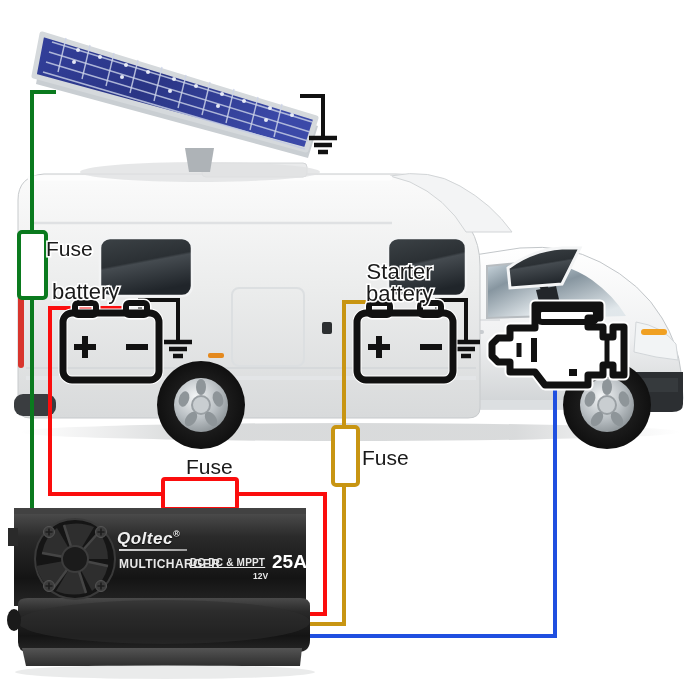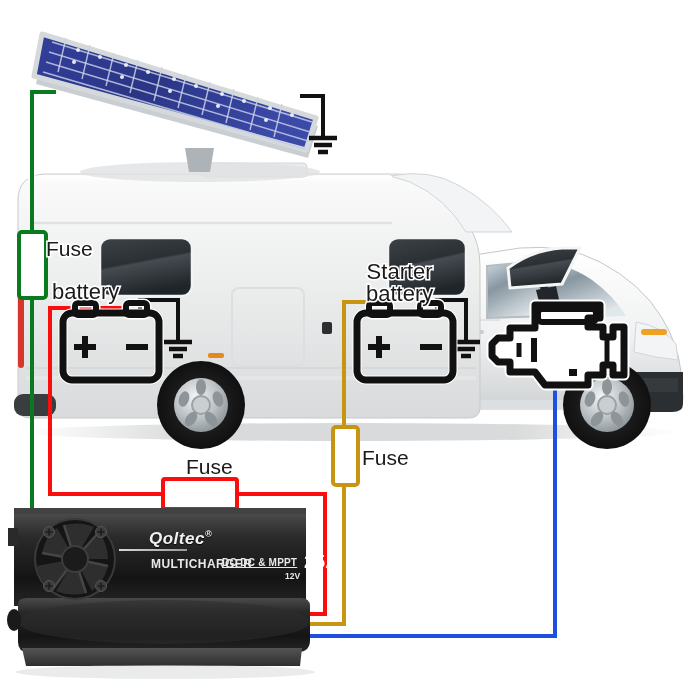--- a/index.html
+++ b/index.html
@@ -38,21 +38,20 @@
   .lbl-fuse-green  { left: 46px;  top: 238px; font-size: 21px; }
   .lbl-household   { left: 52px;  top: 259px; font-size: 22px; }
   .lbl-starter     { left: 366px; top: 261px; font-size: 22px; }
   .lbl-fuse-red    { left: 186px; top: 456px; font-size: 21px; }
   .lbl-fuse-gold   { left: 362px; top: 447px; font-size: 21px; }
 
   .device-text {
     position: absolute;
     white-space: nowrap;
     font-family: "Liberation Sans", sans-serif;
-    margin-left: 32px;
   }
   .brand-logo {
     left: 117px;
     top: 529px;
     font-size: 17px;
     font-weight: bold;
     font-style: italic;
     letter-spacing: 0.5px;
     color: #f0f0f0;
     text-shadow: 0 1px 1px rgba(0,0,0,0.8);

